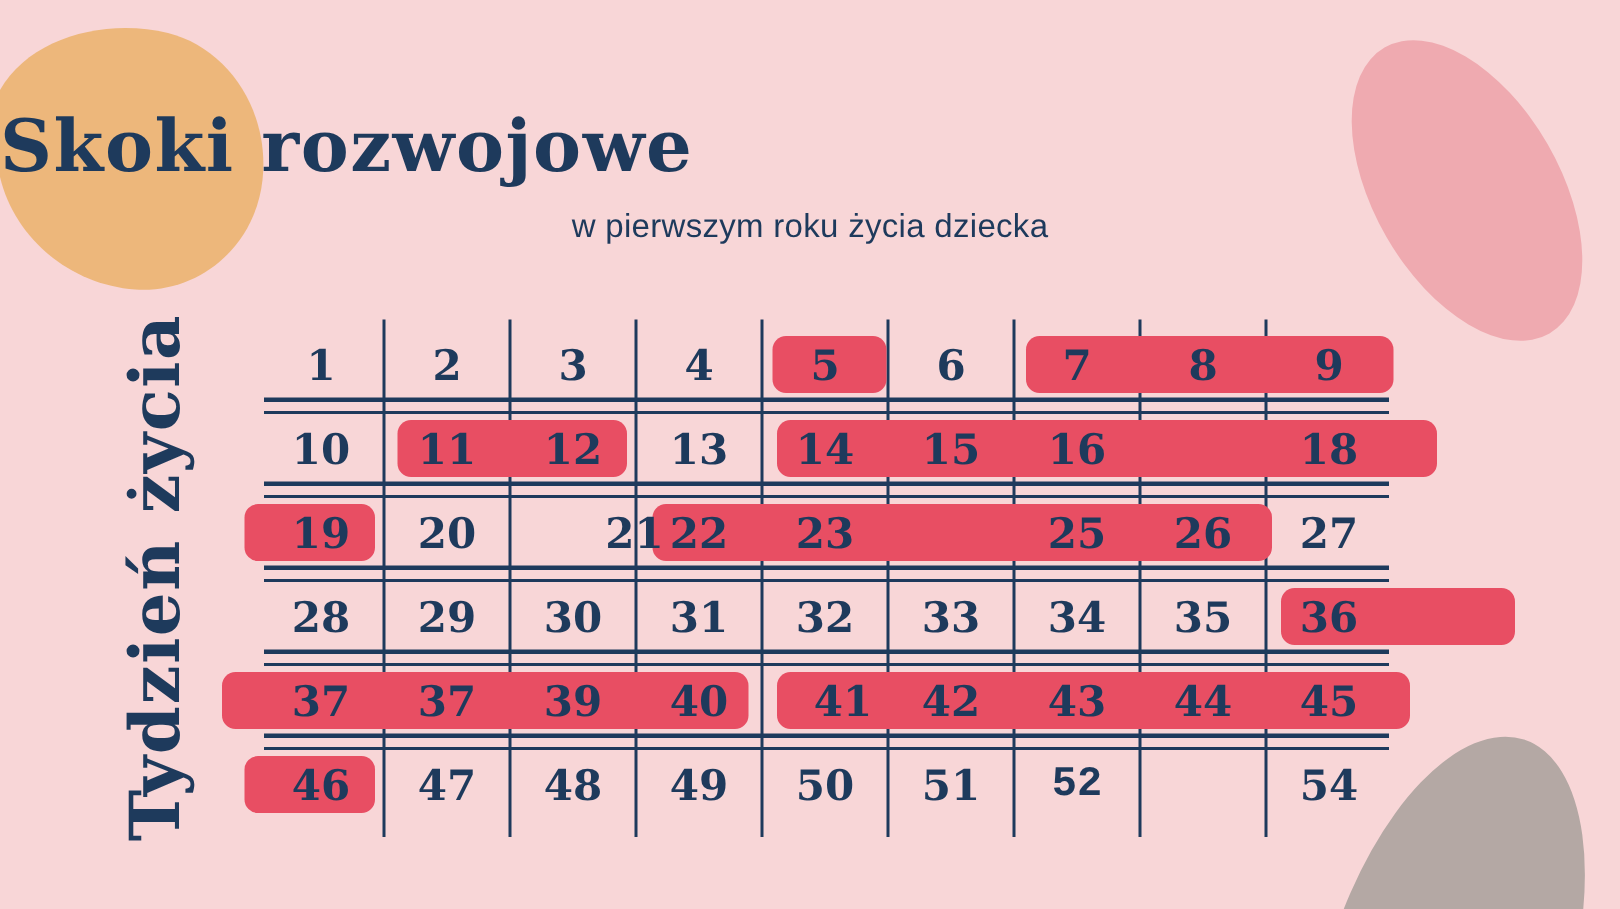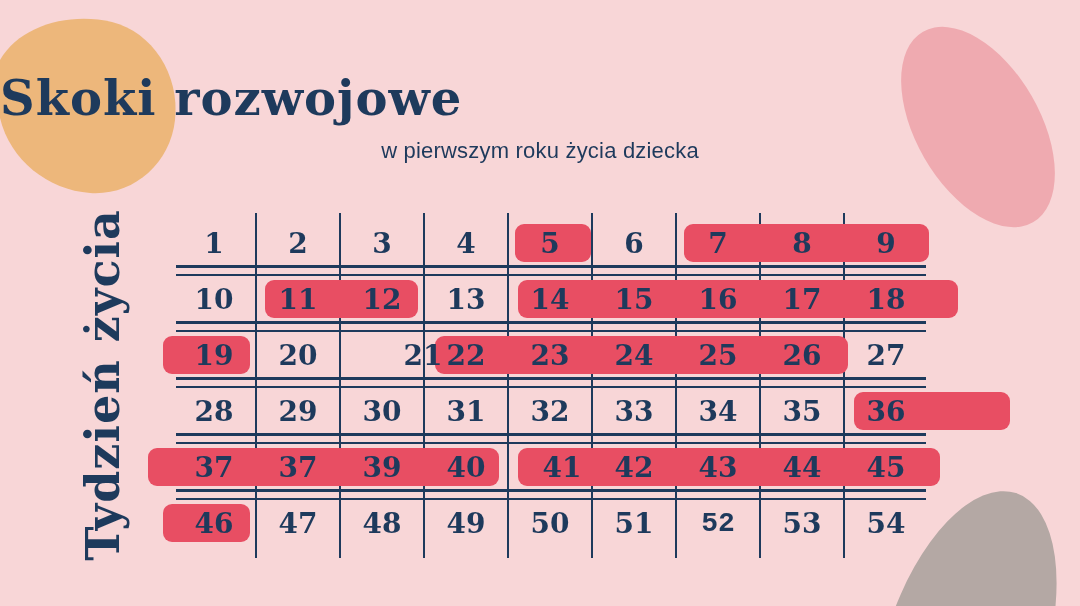--- a/index.html
+++ b/index.html
@@ -75,28 +75,26 @@
       <div class="cell" style="left: 676px; top: 215px; width: 84px; height: 56px;">7</div>
       <div class="cell" style="left: 760px; top: 215px; width: 84px; height: 56px;">8</div>
       <div class="cell" style="left: 844px; top: 215px; width: 84px; height: 56px;">9</div>
       <div class="cell" style="left: 172px; top: 271px; width: 84px; height: 56px;">10</div>
       <div class="cell" style="left: 256px; top: 271px; width: 84px; height: 56px;">11</div>
       <div class="cell" style="left: 340px; top: 271px; width: 84px; height: 56px;">12</div>
       <div class="cell" style="left: 424px; top: 271px; width: 84px; height: 56px;">13</div>
       <div class="cell" style="left: 508px; top: 271px; width: 84px; height: 56px;">14</div>
       <div class="cell" style="left: 592px; top: 271px; width: 84px; height: 56px;">15</div>
       <div class="cell" style="left: 676px; top: 271px; width: 84px; height: 56px;">16</div>
-      <div class="cell" style="left: 760px; top: 271px; width: 84px; height: 56px;">17</div>
       <div class="cell" style="left: 844px; top: 271px; width: 84px; height: 56px;">18</div>
       <div class="cell" style="left: 172px; top: 327px; width: 84px; height: 56px;">19</div>
       <div class="cell" style="left: 256px; top: 327px; width: 84px; height: 56px;">20</div>
       <div class="cell" style="left: 340px; top: 327px; width: 84px; height: 56px; margin-left: 41px;">21</div>
       <div class="cell" style="left: 424px; top: 327px; width: 84px; height: 56px;">22</div>
       <div class="cell" style="left: 508px; top: 327px; width: 84px; height: 56px;">23</div>
-      <div class="cell" style="left: 592px; top: 327px; width: 84px; height: 56px;">24</div>
       <div class="cell" style="left: 676px; top: 327px; width: 84px; height: 56px;">25</div>
       <div class="cell" style="left: 760px; top: 327px; width: 84px; height: 56px;">26</div>
       <div class="cell" style="left: 844px; top: 327px; width: 84px; height: 56px;">27</div>
       <div class="cell" style="left: 172px; top: 383px; width: 84px; height: 56px;">28</div>
       <div class="cell" style="left: 256px; top: 383px; width: 84px; height: 56px;">29</div>
       <div class="cell" style="left: 340px; top: 383px; width: 84px; height: 56px;">30</div>
       <div class="cell" style="left: 424px; top: 383px; width: 84px; height: 56px;">31</div>
       <div class="cell" style="left: 508px; top: 383px; width: 84px; height: 56px;">32</div>
       <div class="cell" style="left: 592px; top: 383px; width: 84px; height: 56px;">33</div>
       <div class="cell" style="left: 676px; top: 383px; width: 84px; height: 56px;">34</div>
@@ -111,16 +109,15 @@
       <div class="cell" style="left: 676px; top: 439px; width: 84px; height: 56px;">43</div>
       <div class="cell" style="left: 760px; top: 439px; width: 84px; height: 56px;">44</div>
       <div class="cell" style="left: 844px; top: 439px; width: 84px; height: 56px;">45</div>
       <div class="cell" style="left: 172px; top: 495px; width: 84px; height: 56px;">46</div>
       <div class="cell" style="left: 256px; top: 495px; width: 84px; height: 56px;">47</div>
       <div class="cell" style="left: 340px; top: 495px; width: 84px; height: 56px;">48</div>
       <div class="cell" style="left: 424px; top: 495px; width: 84px; height: 56px;">49</div>
       <div class="cell" style="left: 508px; top: 495px; width: 84px; height: 56px;">50</div>
       <div class="cell" style="left: 592px; top: 495px; width: 84px; height: 56px;">51</div>
       <div class="cell" style="left: 676px; top: 495px; width: 84px; height: 56px; font-family: Liberation Mono, monospace;">52</div>
-      <div class="cell" style="left: 760px; top: 495px; width: 84px; height: 56px;">53</div>
       <div class="cell" style="left: 844px; top: 495px; width: 84px; height: 56px;">54</div>
     </div>
 </div>
 
 </body></html>

